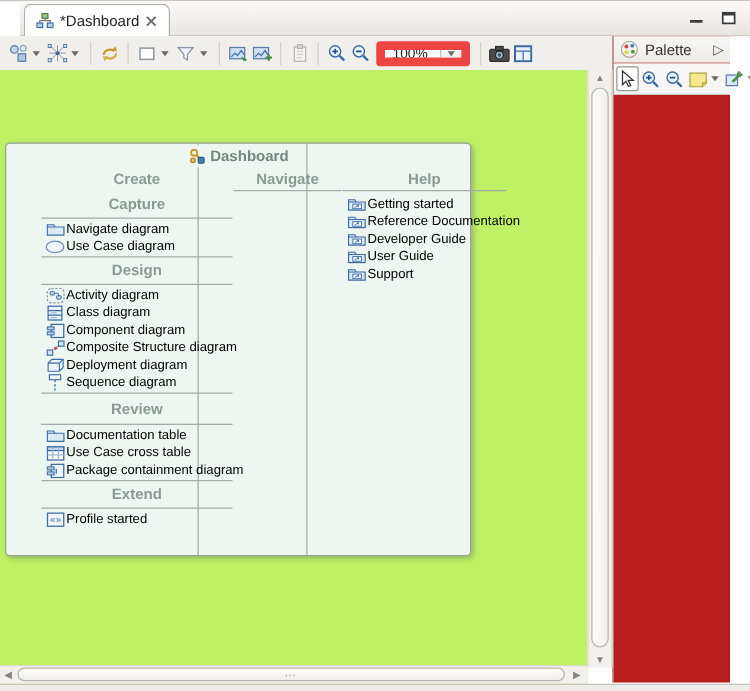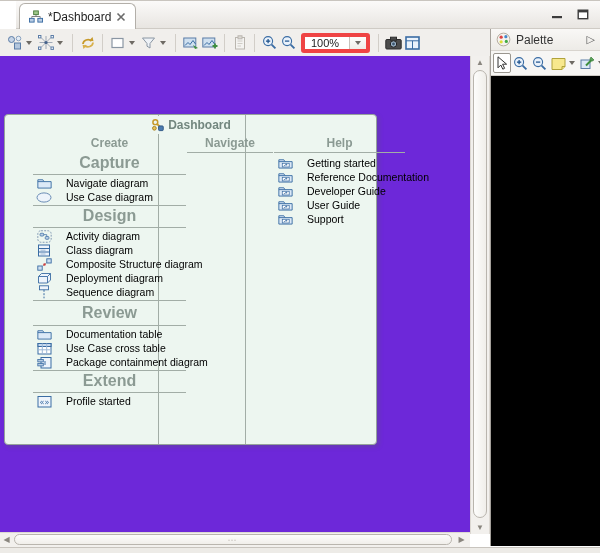--- a/index.html
+++ b/index.html
@@ -31,41 +31,41 @@
     background:#f1efec; display:flex; align-items:center; padding:0 5px;
   }
   .tbtn { width:19px; height:21px; display:flex; align-items:center; justify-content:center; border-radius:2px; }
   .dd-arrow {
     width:0; height:0; border-left:3px solid transparent; border-right:3px solid transparent;
     border-top:4px solid #6e6a64; margin:0 4px 0 2px;
   }
   .tsep { width:1px; height:18px; background:#d2cec8; margin:0 5px; }
   .zoom-combo {
     display:flex; align-items:center; height:20px; background:#fff;
-    border:4px solid #ef4444; border-radius:3px; margin:0 3px; overflow:hidden;
+    border:7px solid #ef4444; border-radius:3px; margin:0 3px; overflow:hidden;
   }
   .zoom-combo .val { width:44px; padding-left:6px; font-size:11px; color:#222; }
   .zoom-combo .dd { width:17px; height:100%; display:flex; align-items:center; justify-content:center; border-left:1px solid #c6c2bc; background:linear-gradient(#fdfdfc,#efede9); }
   
   .palette {
-    position:absolute; left:490px; top:28px; width:110px; bottom:7px;
-    background:#000000; border-left:1px solid #a5a19b;
+    position:absolute; left:490px; top:28px; width:94px; bottom:7px;
+    background:#b91c1c; border-left:1px solid #a5a19b;
   }
   .palette-header {
     height:22px; display:flex; align-items:center; gap:5px; padding:0 5px;
     background:linear-gradient(#f9f8f6,#edebe7); border-bottom:1px solid #d8d4ce;
   }
   .palette-title { flex:1; font-size:12px; color:#333; }
   .palette-collapse { font-size:11px; color:#555; }
   .palette-tools { height:25px; display:flex; align-items:center; padding:0 2px; border-bottom:1px solid #cfcbc5; background:#f7f6f4; }
   .ptool { height:20px; display:flex; align-items:center; justify-content:center; padding:0 2px; }
   .ptool.selected { border:1px solid #9a968f; background:#fff; border-radius:2px; width:20px; }
   .pdd { width:0; height:0; border-left:3px solid transparent; border-right:3px solid transparent; border-top:4px solid #6e6a64; margin:0 3px 0 1px; }
   
-  .canvas { position:absolute; left:0; top:55px; width:470px; height:492px; background:#6d28d9; }
+  .canvas { position:absolute; left:0; top:55px; width:470px; height:492px; background:#bef264; }
   .vscroll {
     position:absolute; left:470px; top:55px; width:20px; height:478px;
     background:#f2f0ed; border-left:1px solid #dcd8d2; border-right:1px solid #dcd8d2;
   }
   .vscroll .arrow { position:absolute; left:0; right:0; height:13px; text-align:center; font-size:8px; color:#8a867f; line-height:13px; }
   .vscroll .up { top:0; }
   .vscroll .down { bottom:0; }
   .vthumb {
     position:absolute; left:2px; right:2px; top:14px; bottom:16px;
     background:linear-gradient(90deg,#fdfdfc,#f0eeea); border:1px solid #b9b5ae; border-radius:8px;
@@ -101,24 +101,24 @@
     font-size:12px; font-weight:bold; color:#73877f; height:18px; z-index:2; white-space:nowrap;
   }
   .col { position:absolute; top:19px;margin-left:28px; }
   .col-create { left:0; width:153px; }
   .col-navigate { left:154px; width:86px; }
   .col-help { left:241px; width:131px; }
   .col-header {
     height:20px; text-align:center; font-size:12px; font-weight:bold; color:#8b9a93; line-height:18px;
   }
   .col-navigate .col-header, .col-help .col-header { border-bottom:1px solid #a2ada6; height:19px; }
-  .sect-header { height:19px; text-align:center; font-size:16px; font-weight:bold; color:#8b9a93; line-height:18px; }
+  .sect-header { height:19px; text-align:center; font-size:12px; font-weight:bold; color:#8b9a93; line-height:18px; }
   .rule { border:0; border-top:1px solid #a2ada6; margin:1px 0; }
   .item {
-    display:flex; align-items:center; gap:14px; height:14px; padding-left:3px;
+    display:flex; align-items:center; gap:1px; height:14px; padding-left:3px;
     font-size:10.5px; color:#000; white-space:nowrap; cursor:pointer;
   }
   .item .ic { width:16px; height:14px; display:flex; align-items:center; justify-content:center; flex:none; }
   .help-list { padding-top:3px; }
   .ic svg, .tbtn svg, .ptool svg, .win-btn svg, .tab svg, .dash-title svg, .palette-header svg { display:block; }
 </style>
 </head>
 <body>
 
 <div id="window">
@@ -366,20 +366,30 @@
         </div>
         <div class="item">
           <span class="ic">
               <svg width="14" height="13" viewBox="0 0 14 13">
                 <rect x="1.5" y="1" width="11" height="11" fill="#eef4fb" stroke="#3a6ca3"></rect>
                 <path d="M1.5 4.5h11M1.5 8h11" stroke="#3a6ca3"></path>
                 <path d="M3.5 6.2h5M3.5 10h5" stroke="#9db8d6"></path>
               </svg>
             </span>
           <span>Class diagram</span>
+        </div>
+        <div class="item">
+          <span class="ic">
+              <svg width="15" height="13" viewBox="0 0 15 13">
+                <rect x="4" y="1.5" width="10" height="10.5" fill="#eef4fb" stroke="#3a6ca3"></rect>
+                <rect x="0.8" y="3.5" width="5.5" height="2.4" fill="#b9cde4" stroke="#3a6ca3" stroke-width="0.8"></rect>
+                <rect x="0.8" y="7.5" width="5.5" height="2.4" fill="#b9cde4" stroke="#3a6ca3" stroke-width="0.8"></rect>
+              </svg>
+            </span>
+          <span>Component diagram</span>
         </div>
         <div class="item">
           <span class="ic">
               <svg width="15" height="13" viewBox="0 0 15 13">
                 <path d="M4 9.5L11 3.5" stroke="#888" stroke-dasharray="1.6 1.2"></path>
                 <rect x="0.8" y="8" width="4.4" height="4.2" fill="#cfe0f0" stroke="#3a6ca3" stroke-width="0.9"></rect>
                 <rect x="9.8" y="0.8" width="4.4" height="4.2" fill="#cfe0f0" stroke="#3a6ca3" stroke-width="0.9"></rect>
                 <circle cx="7.5" cy="6.5" r="1.2" fill="#d23f3f"></circle>
               </svg>
             </span>

